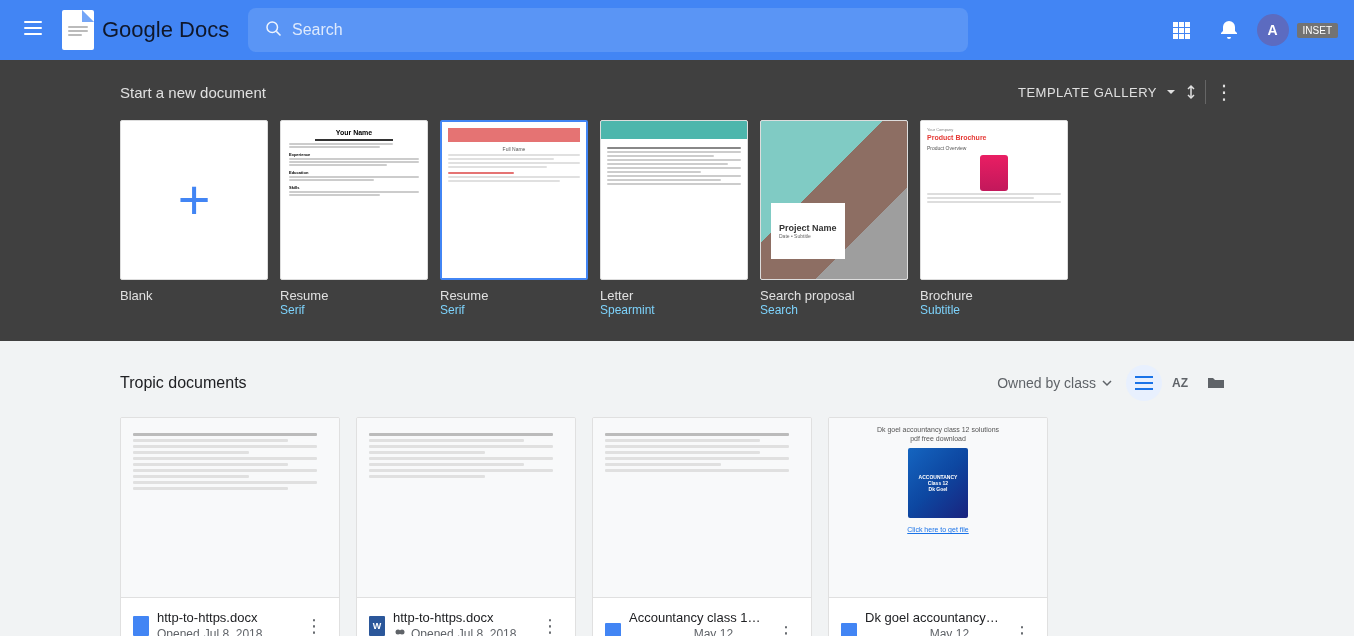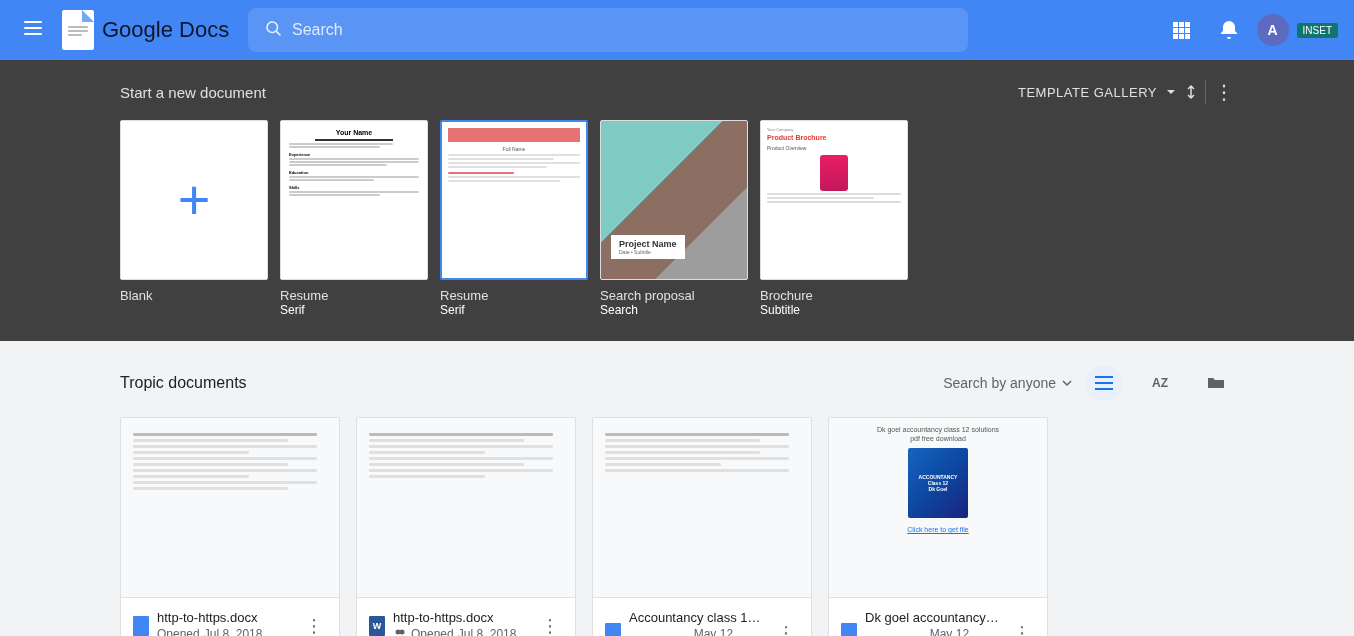--- a/index.html
+++ b/index.html
@@ -80,21 +80,21 @@
     .avatar {
       width: 32px; height: 32px;
       border-radius: 50%;
       background: #5c6bc0;
       display: flex; align-items: center; justify-content: center;
       color: white;
       font-size: 14px;
       font-weight: bold;
     }
     .account-switcher {
-      background: #0f766e;
+      background: #737373;
       color: white;
       font-size: 10px;
       padding: 2px 6px;
       border-radius: 2px;
       cursor: pointer;
     }
 
     
     .new-doc-section {
       background: #404040;
@@ -165,21 +165,21 @@
       font-weight: 200;
       line-height: 1;
     }
     .template-label {
       margin-top: 8px;
       color: #e0e0e0;
       font-size: 13px;
       font-weight: 500;
     }
     .template-sublabel {
-      color: #ffffff;
+      color: #7dd3fc;
       font-size: 12px;
     }
 
     
     .resume-serif-content {
       width: 100%;
       height: 100%;
       padding: 8px;
       font-size: 3px;
       overflow: hidden;
@@ -244,21 +244,21 @@
     .pp-bg {
       position: absolute;
       inset: 0;
       background: linear-gradient(135deg, #80cbc4 0%, #80cbc4 40%, #8d6e63 40%, #8d6e63 70%, #9e9e9e 70%);
     }
     .pp-name-box {
       position: absolute;
       bottom: 20px;
       left: 10px;
       background: white;
-      padding: 4px 8px;
+      padding: 20px 8px;
     }
     .pp-name-text {
       font-size: 9px;
       font-weight: bold;
       color: #333;
     }
     .pp-date-text {
       font-size: 5px;
       color: #666;
     }
@@ -325,21 +325,21 @@
     .owned-by-dropdown {
       display: flex;
       align-items: center;
       gap: 4px;
       font-size: 14px;
       color: #5f6368;
       cursor: pointer;
     }
     .view-toggle {
       display: flex;
-      gap: 20px;
+      gap: 0;
     }
     .view-btn {
       width: 36px; height: 36px;
       border-radius: 50%;
       display: flex; align-items: center; justify-content: center;
       cursor: pointer;
       color: #5f6368;
       font-size: 18px;
     }
     .view-btn.active { background: #e8f0fe; color: #1a73e8; }
@@ -598,20 +598,41 @@
           <div style="height:2px;background:#e0e0e0;margin:2px 0;width:75%;border-radius:1px;"></div>
           <div style="height:2px;background:#e0e0e0;margin:4px 0 2px;border-radius:1px;width:50%;background:#e57373;"></div>
           <div style="height:2px;background:#e0e0e0;margin:2px 0;border-radius:1px;"></div>
           <div style="height:2px;background:#e0e0e0;margin:2px 0;width:85%;border-radius:1px;"></div>
         </div>
       </div>
       <span class="template-label">Resume</span>
       <span class="template-sublabel">Serif</span>
     </div>
 
+    <div class="template-card">
+      <div class="template-thumb">
+        <div class="letter-spearmint">
+          <div class="letter-header-bar"></div>
+          <div class="letter-body">
+            <div class="letter-row dark"></div>
+            <div class="letter-row"></div>
+            <div class="letter-row" style="width:80%"></div>
+            <div class="letter-row"></div>
+            <div class="letter-row" style="width:90%"></div>
+            <div class="letter-row"></div>
+            <div class="letter-row" style="width:70%"></div>
+            <div class="letter-row"></div>
+            <div class="letter-row" style="width:85%"></div>
+            <div class="letter-row"></div>
+          </div>
+        </div>
+      </div>
+      <span class="template-label">Letter</span>
+      <span class="template-sublabel">Spearmint</span>
+    </div>
 
     <div class="template-card">
       <div class="template-thumb">
         <div class="project-proposal">
           <div class="pp-bg"></div>
           <div class="pp-name-box">
             <div class="pp-name-text">Project Name</div>
             <div class="pp-date-text">Date • Subtitle</div>
           </div>
         </div>
@@ -637,21 +658,21 @@
     </div>
 
   </div>
 </section>
 
 <section class="recent-section">
   <div class="recent-header">
     <span class="recent-title">Tropic documents</span>
     <div class="recent-controls">
       <div class="owned-by-dropdown">
-        <span>Search by anyone</span>
+        <span>Owned by class</span>
         <svg width="14" height="14" viewBox="0 0 14 14" fill="#5f6368">
           <path d="M3 5l4 4 4-4" stroke="#5f6368" stroke-width="1.5" fill="none"></path>
         </svg>
       </div>
       <div class="view-toggle">
         <div class="view-btn active">
           <svg width="18" height="18" viewBox="0 0 18 18" fill="#1a73e8">
             <rect x="0" y="2" width="18" height="2"></rect>
             <rect x="0" y="8" width="18" height="2"></rect>
             <rect x="0" y="14" width="18" height="2"></rect>

